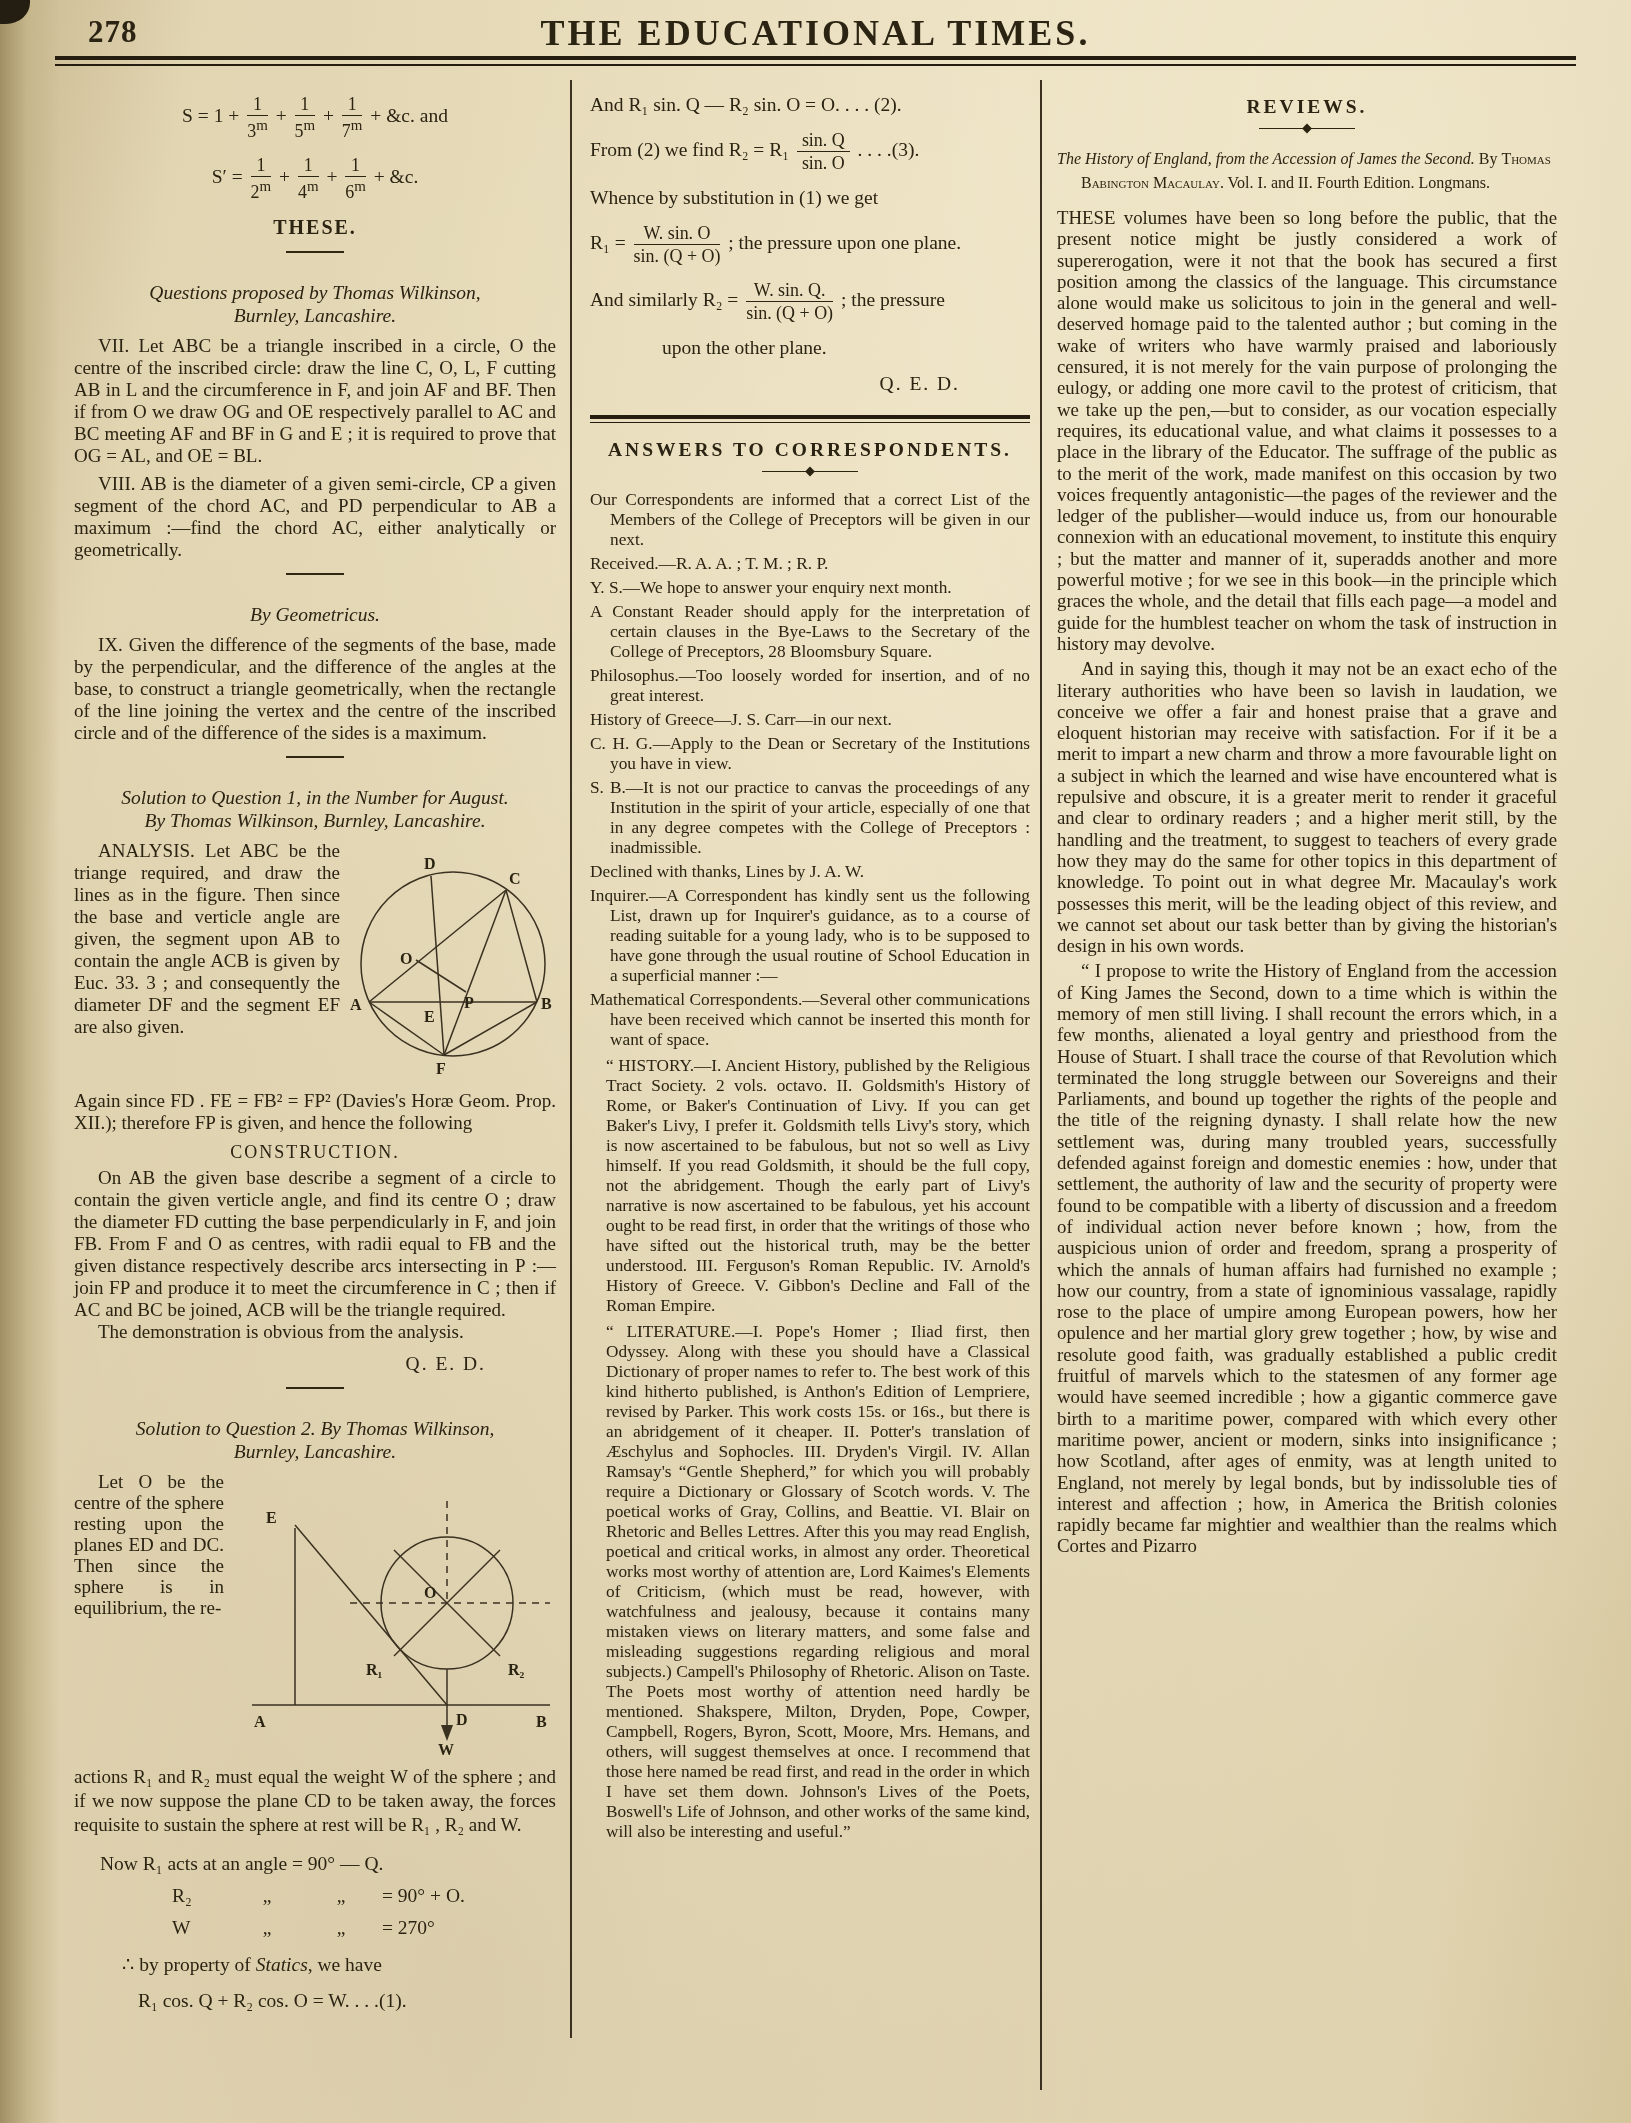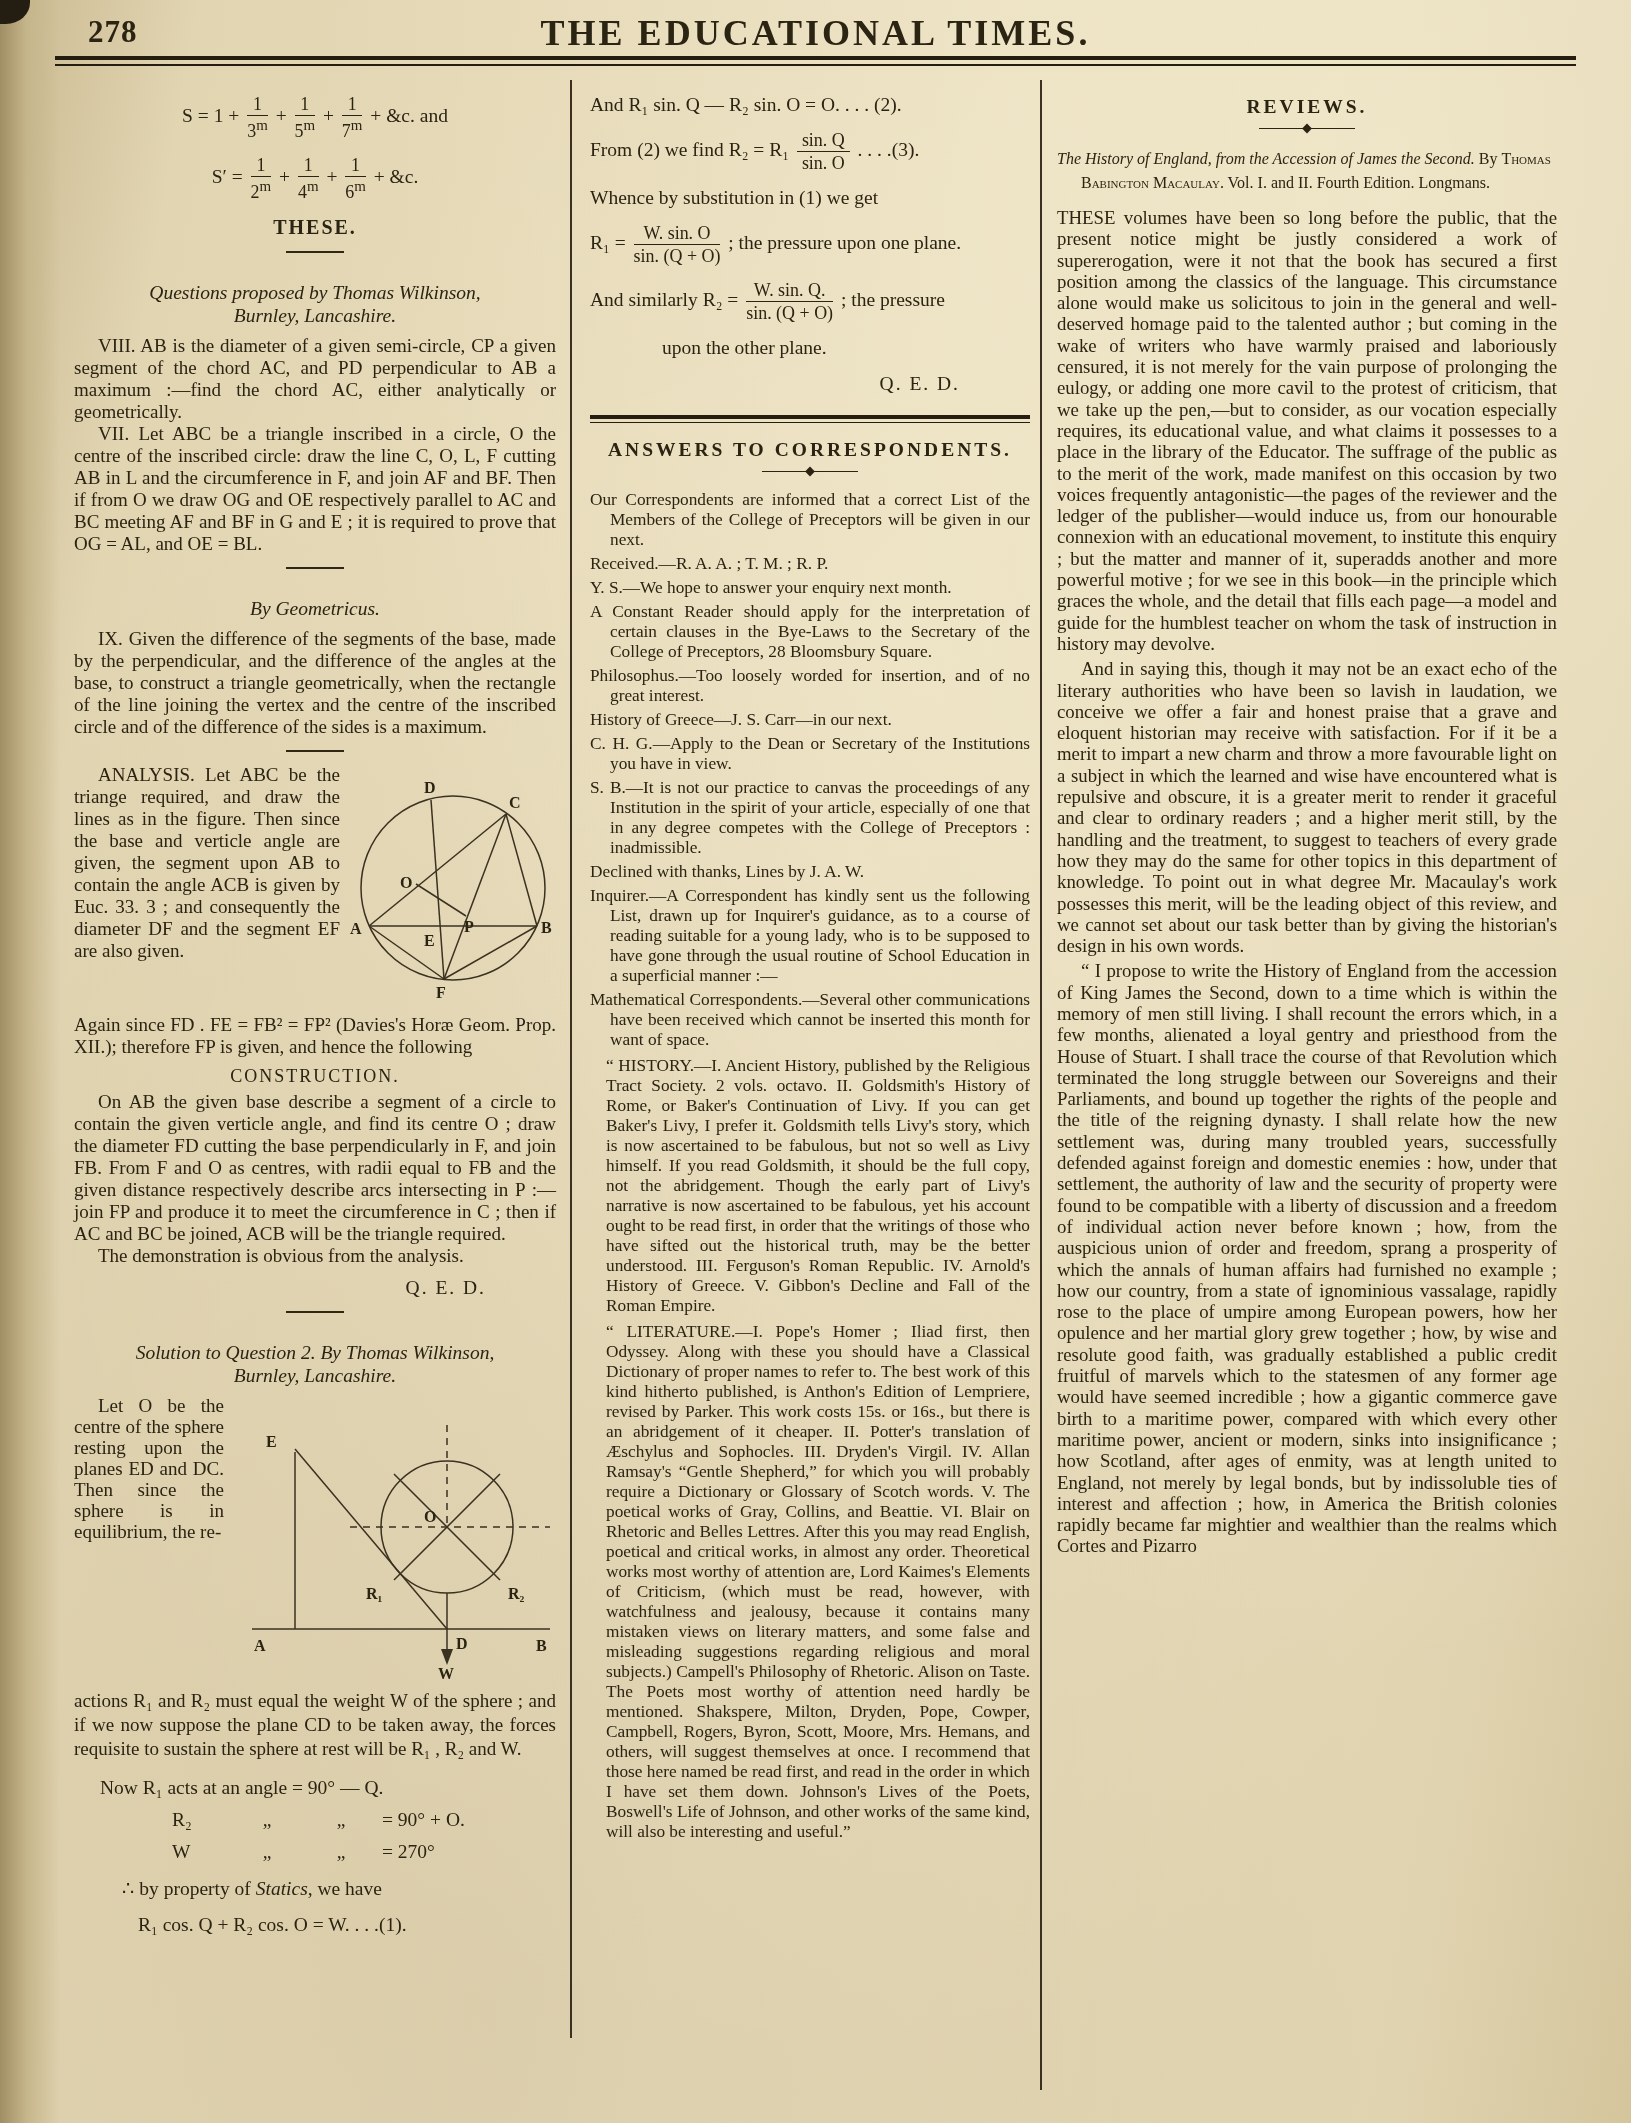--- a/index.html
+++ b/index.html
@@ -98,30 +98,34 @@
   </div>
 
   <div class="sig">THESE.</div>
   <div class="short-rule"></div>
 
   <div class="head-it">
     <span>Questions proposed by Thomas Wilkinson,</span><br>
     <span>Burnley, Lancashire.</span>
   </div>
 
+  <div class="body-t indent">VII. Let ABC be a triangle inscribed in a circle, O the centre of the inscribed circle: draw the line C, O, L, F cutting AB in L and the circumference in F, and join AF and BF.  Then if from O we draw OG and OE respectively parallel to AC and BC meeting AF and BF in G and E ; it is required to prove that OG = AL, and OE = BL.</div>
   <div class="body-t indent" style="margin-top:6px">VIII. AB is the diameter of a given semi-circle, CP a given segment of the chord AC, and PD perpendicular to AB a maximum :—find the chord AC, either analytically or geometrically.</div>
-  <div class="body-t indent">VII. Let ABC be a triangle inscribed in a circle, O the centre of the inscribed circle: draw the line C, O, L, F cutting AB in L and the circumference in F, and join AF and BF.  Then if from O we draw OG and OE respectively parallel to AC and BC meeting AF and BF in G and E ; it is required to prove that OG = AL, and OE = BL.</div>
 
   <div class="short-rule"></div>
   <div class="head-it">By Geometricus.</div>
 
   <div class="body-t indent">IX. Given the difference of the segments of the base, made by the perpendicular, and the difference of the angles at the base, to construct a triangle geometrically, when the rectangle of the line joining the vertex and the centre of the inscribed circle and of the difference of the sides is a maximum.</div>
 
   <div class="short-rule"></div>
 
+  <div class="head-it">
+    <span>Solution to Question 1, in the Number for August.</span><br>
+    <span>By Thomas Wilkinson, Burnley, Lancashire.</span>
+  </div>
 
   <div>
     <div class="fig-box">
       <svg width="208" height="240" viewBox="0 0 208 240">
         <circle class="geo" cx="105" cy="122" r="92"></circle>
         <line class="geo" x1="83" y1="34" x2="96" y2="213"></line>
         <line class="geo" x1="21" y1="160" x2="189" y2="160"></line>
         <line class="geo" x1="21" y1="160" x2="158" y2="48"></line>
         <line class="geo" x1="158" y1="48" x2="189" y2="160"></line>
         <line class="geo" x1="158" y1="48" x2="96" y2="213"></line>

